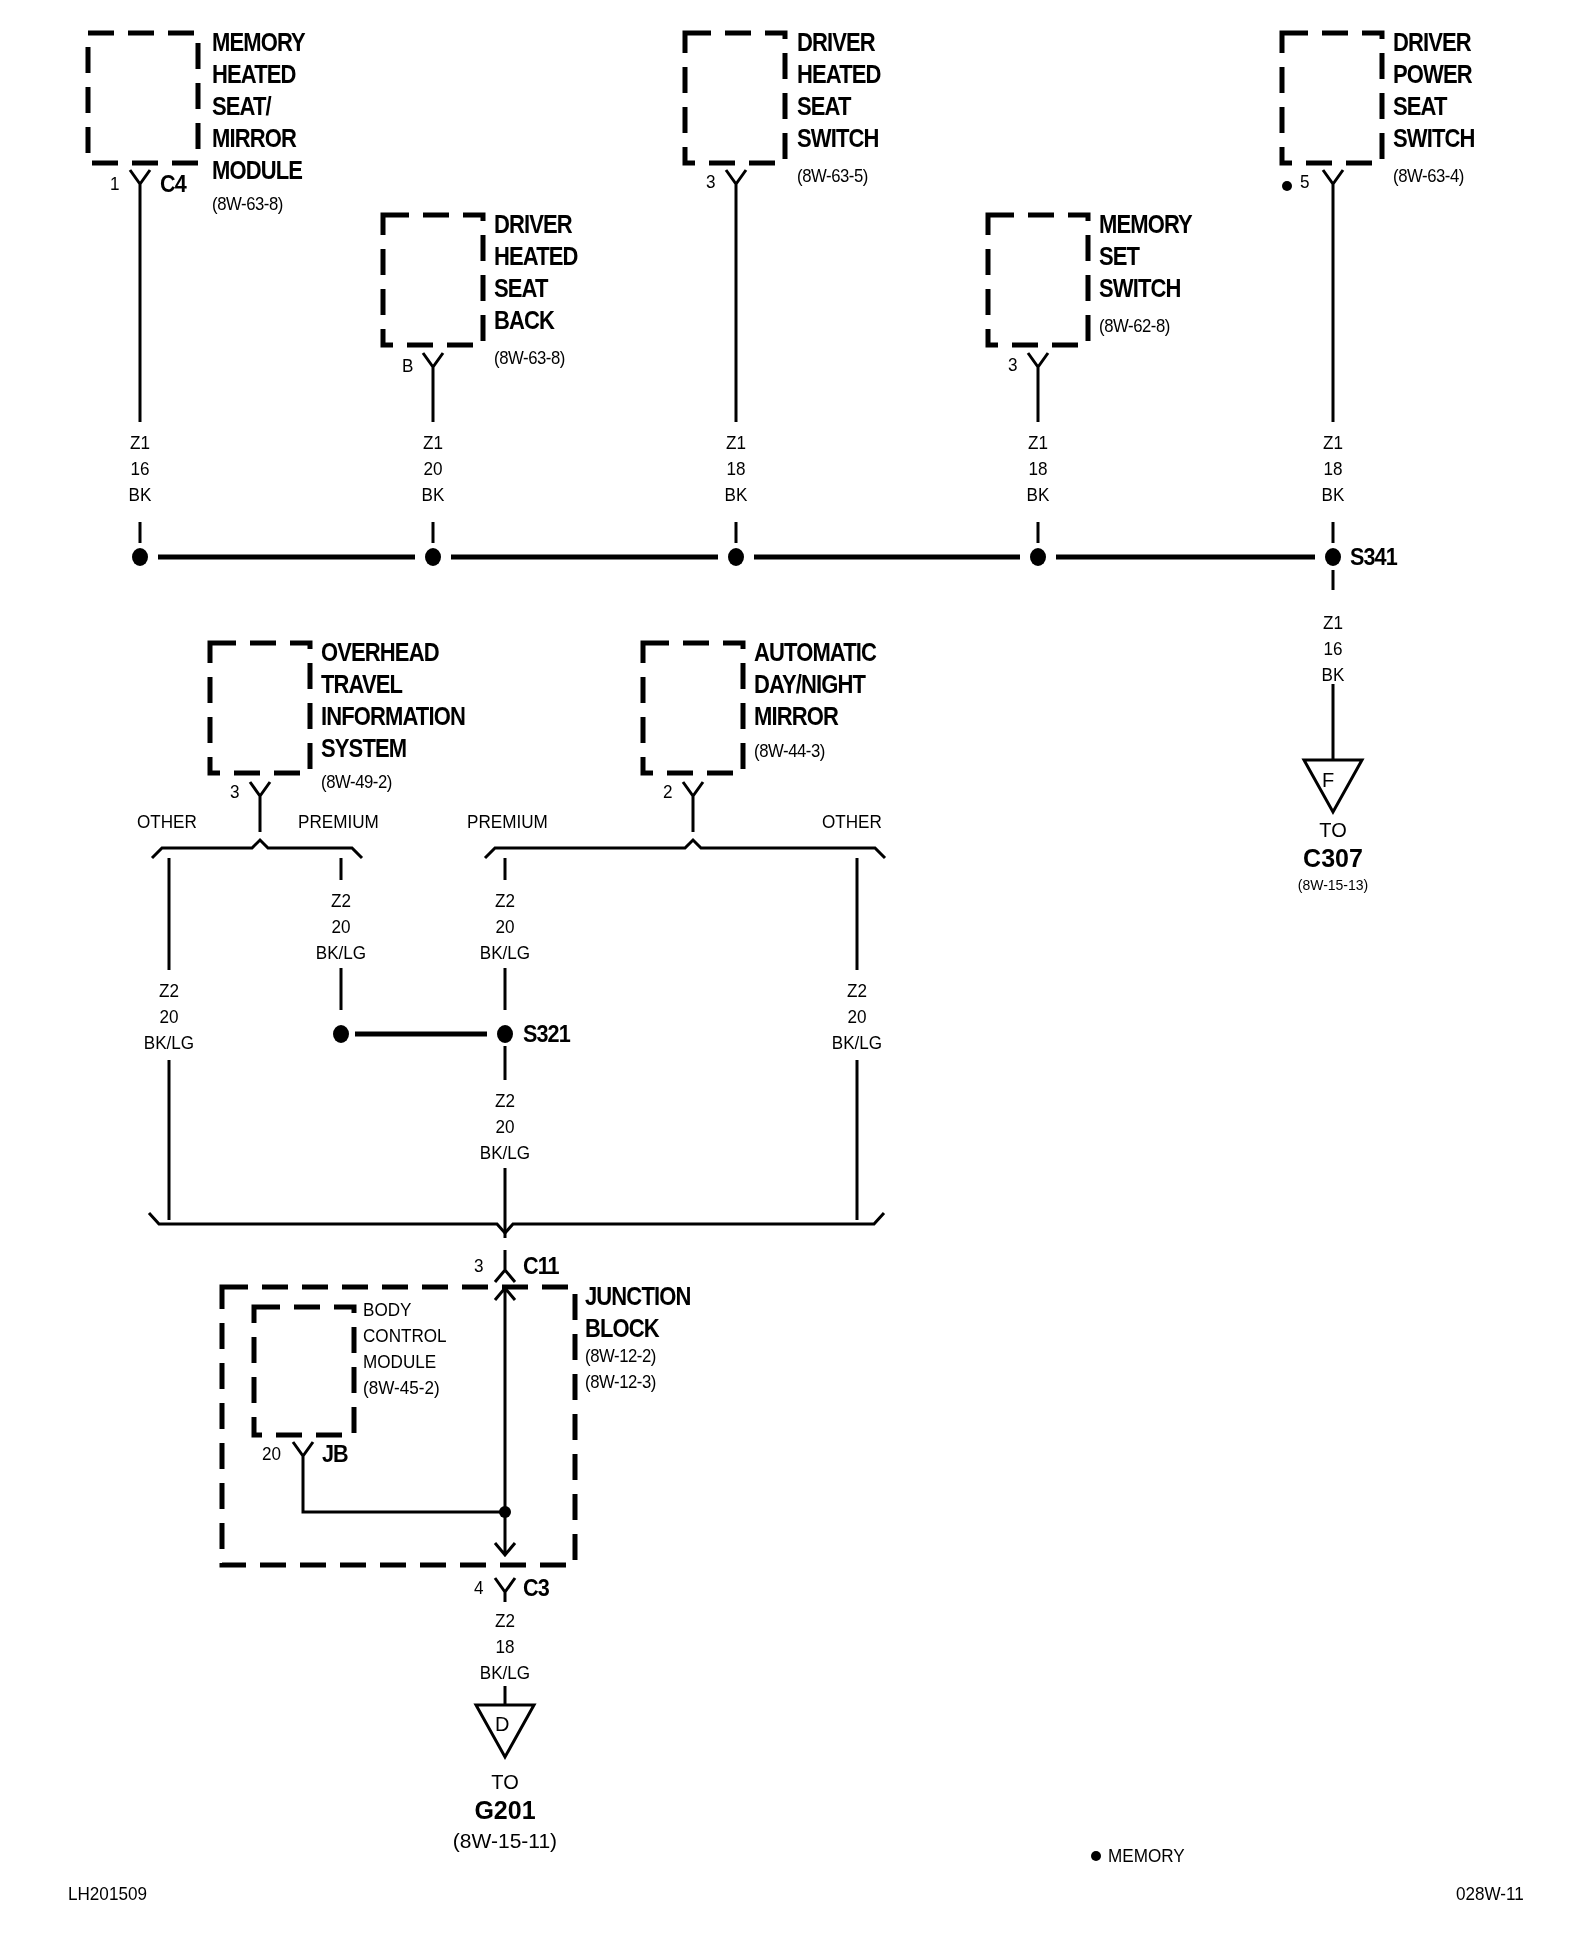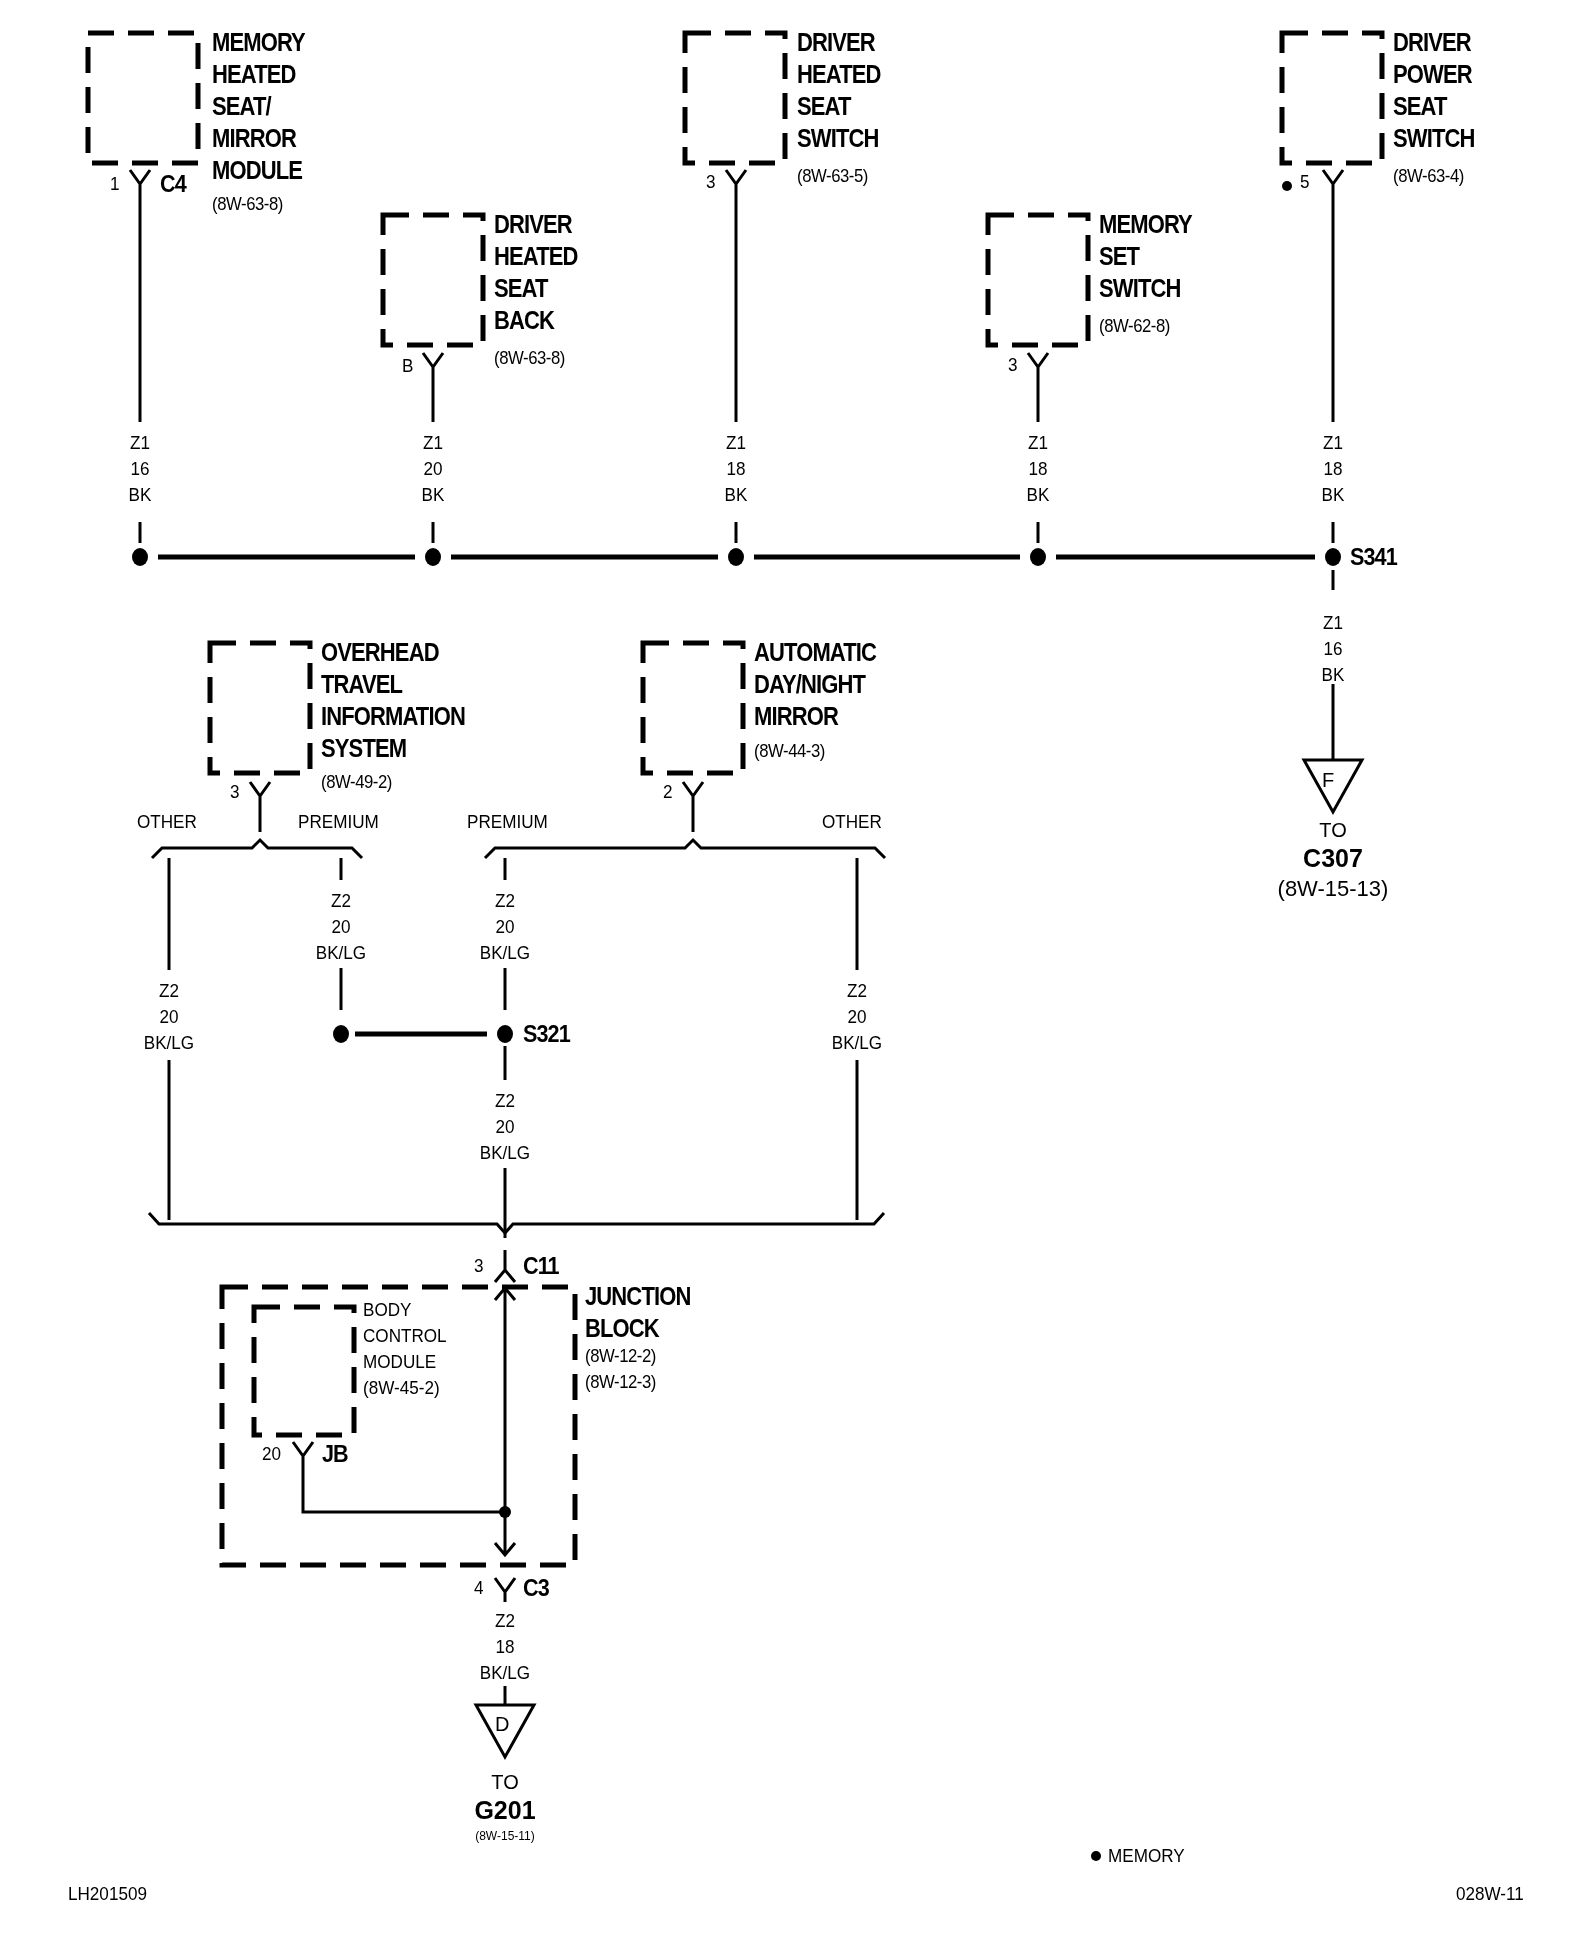--- a/index.html
+++ b/index.html
@@ -163,21 +163,21 @@
     <div>Z1</div>
     <div>16</div>
     <div>BK</div>
   </div>
 
 <div class="lbl conn" style="left:1350px;top:545px;">S341</div>
 
 <div class="lbl" style="left:1322px;top:770px;font-size:20px;">F</div>
 <div class="lbl center" style="left:1253px;top:820px;font-size:20px;">TO</div>
 <div class="lbl center" style="left:1253px;top:846px;font-size:25px;font-weight:bold;">C307</div>
-<div class="lbl center" style="left:1253px;top:878px;font-size:22px;">(8W-15-13)</div>
+<div class="lbl center" style="left:1253px;top:878px;font-size:14px;">(8W-15-13)</div>
 
 <div class="lbl title" style="left:321px;top:636px;">
   <div>OVERHEAD</div>
   <div>TRAVEL</div>
   <div>INFORMATION</div>
   <div>SYSTEM</div>
 </div>
 <div class="lbl ref" style="left:321px;top:772px;">(8W-49-2)</div>
 <div class="lbl pin" style="left:230px;top:782px;">3</div>
 
@@ -245,17 +245,17 @@
 
 <div class="lbl wire" style="left:465px;top:1608px;">
     <div>Z2</div>
     <div>18</div>
     <div>BK/LG</div>
   </div>
 
 <div class="lbl" style="left:495px;top:1714px;font-size:20px;">D</div>
 <div class="lbl center" style="left:425px;top:1772px;font-size:20px;">TO</div>
 <div class="lbl center" style="left:425px;top:1798px;font-size:25px;font-weight:bold;">G201</div>
-<div class="lbl center" style="left:425px;top:1830px;font-size:12px;">(8W-15-11)</div>
+<div class="lbl center" style="left:425px;top:1830px;font-size:21px;">(8W-15-11)</div>
 
 <div class="lbl opt" style="left:1108px;top:1846px;">MEMORY</div>
 <div class="lbl opt" style="left:68px;top:1884px;">LH201509</div>
 <div class="lbl opt" style="left:1456px;top:1884px;">028W-11</div>
 
 </body></html>

